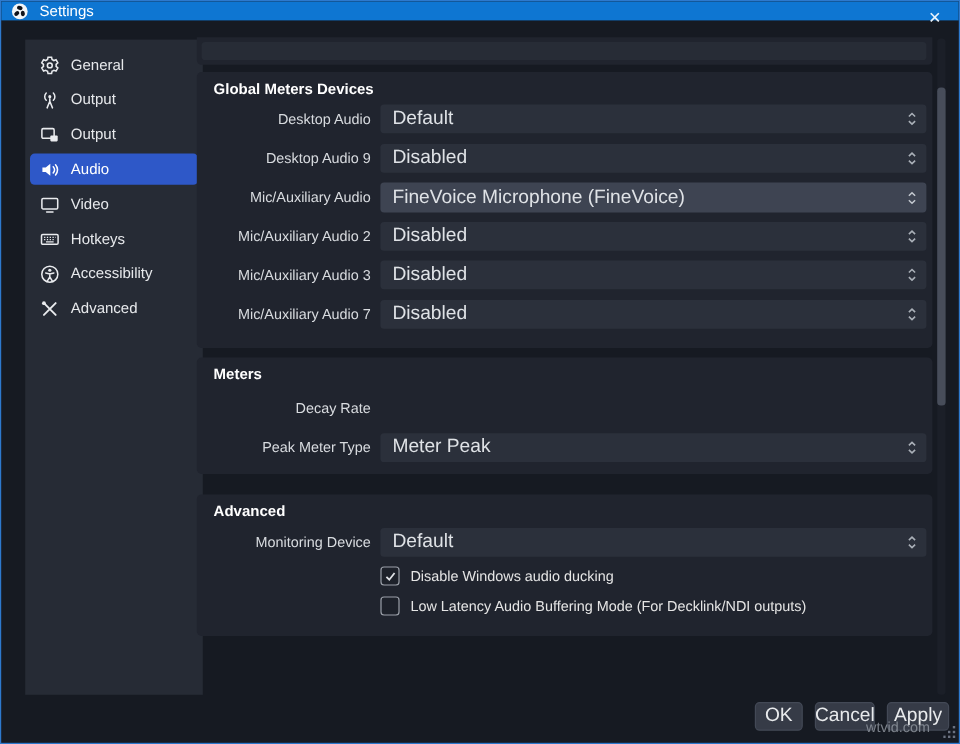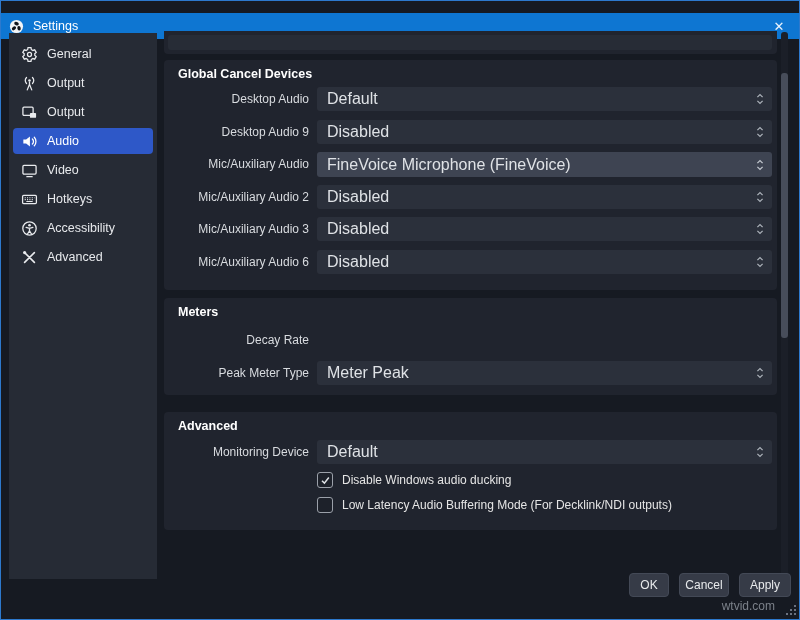--- a/index.html
+++ b/index.html
@@ -3,27 +3,27 @@
 <meta charset="utf-8">
 <style>
   html,body{margin:0;padding:0;background:#000;}
   .window{
     position:relative;width:800px;height:620px;overflow:hidden;
     background:#161a22;border:1px solid #2d79cd;box-sizing:border-box;
     font-family:"Liberation Sans", sans-serif;
     -webkit-font-smoothing:antialiased;
   }
   
-  .titlebar{position:absolute;left:0;top:12px;width:100%;height:26px;background:#0e76d2;display:flex;align-items:center;}
+  .titlebar{position:absolute;left:0;top:0;width:100%;height:16px;background:#0e76d2;display:flex;align-items:center;}
   .titlebar .logo{margin-left:8px;width:15px;height:15px;display:block;}
   .titlebar .title{color:#fff;font-size:12.5px;margin-left:9px;}
   .close-btn{position:absolute;right:0;top:0;width:40px;height:26px;display:flex;align-items:center;justify-content:center;
     color:#eaf3fc;font-size:13px;cursor:default;}
   
-  .sidebar{position:absolute;left:8px;top:32px;width:148px;height:546px;background:#262b35;}
+  .sidebar{position:absolute;left:20px;top:32px;width:148px;height:546px;background:#262b35;}
   .side-item{position:absolute;left:4px;width:140px;height:26px;border-radius:4px;
     display:flex;align-items:center;color:#e7e9ec;font-size:12.5px;}
   .side-item .icn{width:17px;height:17px;margin-left:8px;margin-right:9px;flex:0 0 17px;display:flex;}
   .side-item.selected{background:#2e58c8;color:#ffffff;}
   
   .panel{position:absolute;left:163px;width:613px;background:#20242e;border-radius:4px;}
   .panel-title{position:absolute;left:14px;top:7px;color:#ffffff;font-size:12.5px;font-weight:bold;}
   .row-label{position:absolute;width:145px;text-align:right;color:#d8dbdf;font-size:12px;line-height:24px;}
   .combo{position:absolute;left:153px;width:455px;height:24px;background:#2b303b;border-radius:3px;
     display:flex;align-items:center;color:#dfe2e6;font-size:16px;}
@@ -35,22 +35,22 @@
   
   .checkrow{position:absolute;left:153px;display:flex;align-items:center;}
   .checkbox{width:14px;height:14px;border:1px solid #9ba0a9;border-radius:3px;background:#1d212a;
     display:flex;align-items:center;justify-content:center;}
   .checkbox:not(.checked) svg{display:none;}
   .checklabel{margin-left:9px;color:#e5e5e5;font-size:12px;}
   
   .scrollbar{position:absolute;left:780px;top:31px;width:7px;height:547px;background:#1b1f28;border-radius:3px;}
   .scroll-thumb{position:absolute;left:0;top:41px;width:7px;height:265px;background:#474d5a;border-radius:3px;}
   
-  .btn{position:absolute;top:572px;height:24px;background:#363b47;border:1px solid #434956;border-radius:4px;
-    color:#e8eaec;font-size:12px;display:flex;align-items:center;justify-content:center;box-sizing:border-box;}
+  .btn{position:absolute;top:584px;height:24px;background:#363b47;border:1px solid #434956;border-radius:4px;
+    color:#e8eaec;font-size:16px;display:flex;align-items:center;justify-content:center;box-sizing:border-box;}
   .btn-ok{left:628px;width:40px;}
   .btn-cancel{left:678px;width:50px;}
   .btn-apply{left:738px;width:52px;}
   .watermark{position:absolute;right:24px;top:598px;color:#8d939c;font-size:12px;opacity:.85;}
   .grip{position:absolute;right:2px;bottom:3px;}
   svg{display:block;}
 </style>
 </head>
 <body>
 
@@ -143,21 +143,21 @@
           </svg>
         </span>
       <span>Advanced</span>
     </div>
   </div>
 
   <div class="panel-partial"></div>
   <div class="partial-bar"></div>
 
   <div class="panel" style="top:59px;height:230px">
-    <div class="panel-title">Global Cancel Devices</div>
+    <div class="panel-title">Global Meters Devices</div>
 
     <div class="row-label" style="top:27px">Desktop Audio</div>
     <div class="combo" style="top:27px">
       <span class="val">Default</span>
       <span class="spin">
           <svg width="10" height="14" viewBox="0 0 10 14">
             <path d="M2.4 5.1L5 2.6l2.6 2.5M2.4 8.9L5 11.4l2.6-2.5" fill="none" stroke="#aab0b8" stroke-width="1.3"></path>
           </svg>
         </span>
     </div>
@@ -195,21 +195,21 @@
     <div class="row-label" style="top:157px">Mic/Auxiliary Audio 3</div>
     <div class="combo" style="top:157px">
       <span class="val">Disabled</span>
       <span class="spin">
           <svg width="10" height="14" viewBox="0 0 10 14">
             <path d="M2.4 5.1L5 2.6l2.6 2.5M2.4 8.9L5 11.4l2.6-2.5" fill="none" stroke="#aab0b8" stroke-width="1.3"></path>
           </svg>
         </span>
     </div>
 
-    <div class="row-label" style="top:190px">Mic/Auxiliary Audio 6</div>
+    <div class="row-label" style="top:190px">Mic/Auxiliary Audio 7</div>
     <div class="combo" style="top:190px">
       <span class="val">Disabled</span>
       <span class="spin">
           <svg width="10" height="14" viewBox="0 0 10 14">
             <path d="M2.4 5.1L5 2.6l2.6 2.5M2.4 8.9L5 11.4l2.6-2.5" fill="none" stroke="#aab0b8" stroke-width="1.3"></path>
           </svg>
         </span>
     </div>
   </div>
 

